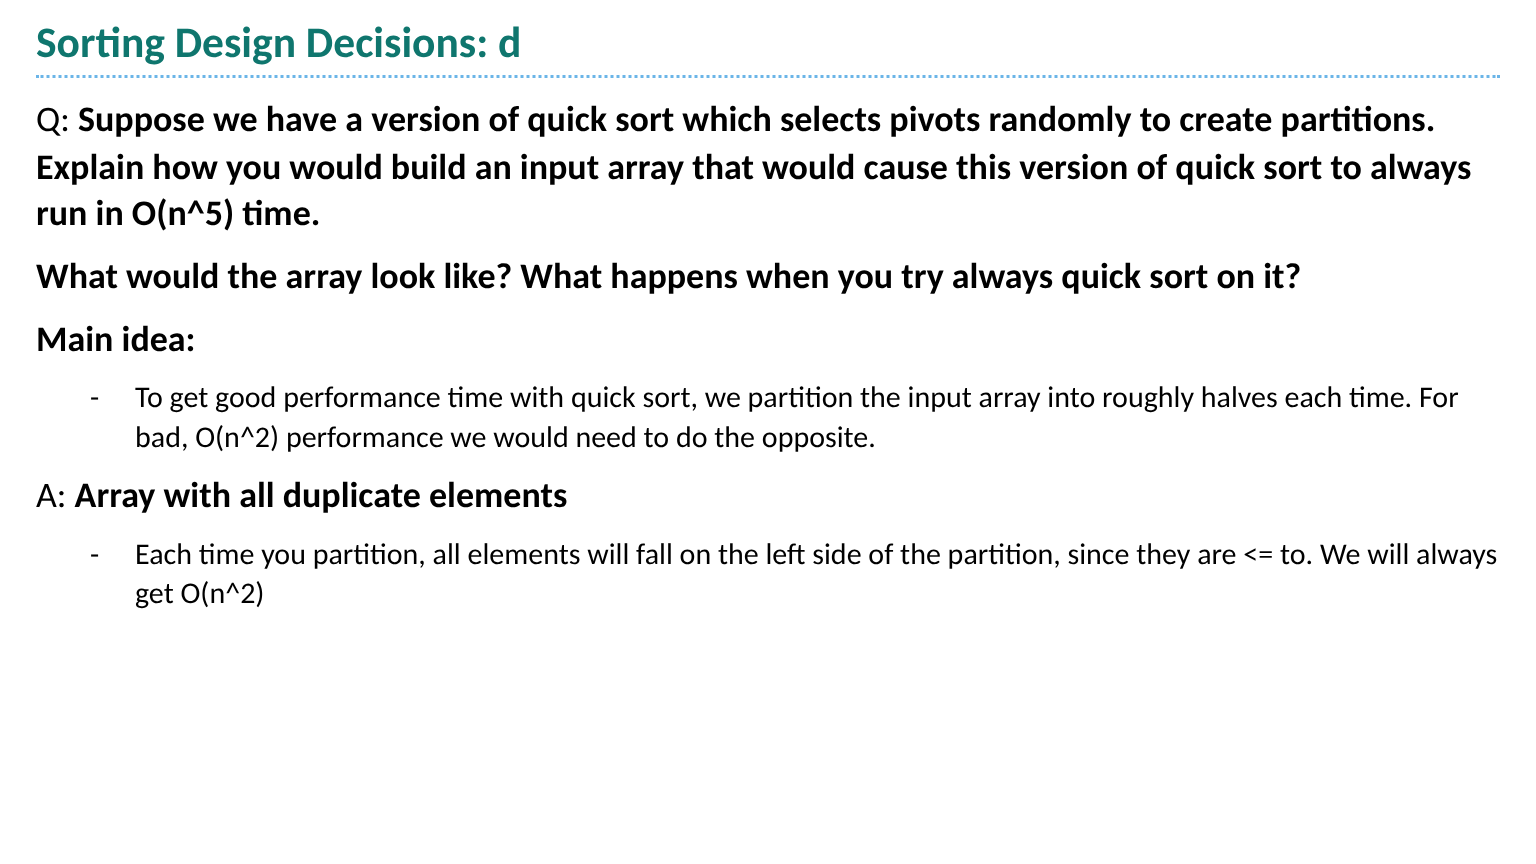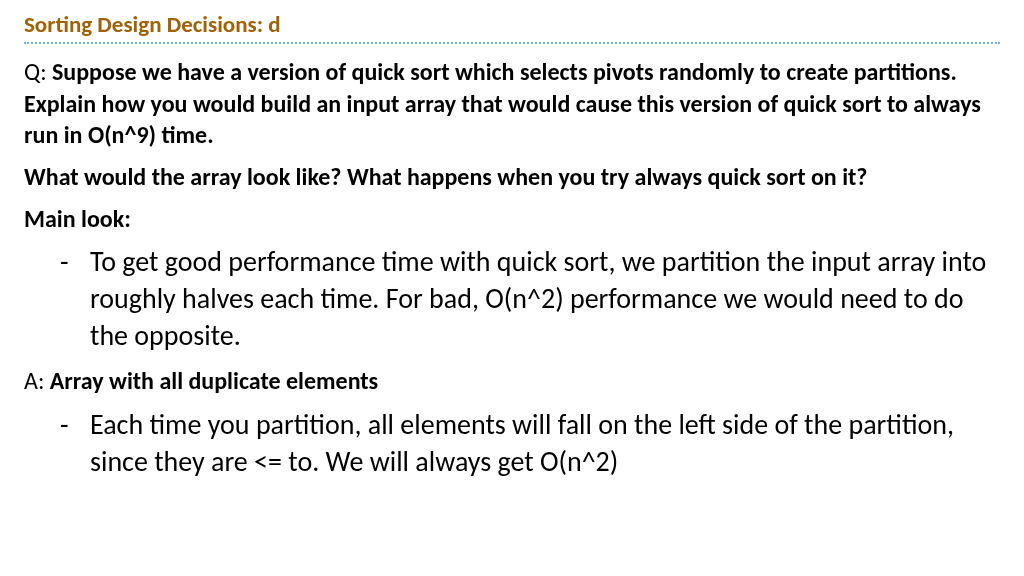--- a/index.html
+++ b/index.html
@@ -5,22 +5,22 @@
   * { box-sizing: border-box; margin: 0; padding: 0; }
   body {
     width: 1024px;
     height: 576px;
     background: #ffffff;
     font-family: Calibri, "Segoe UI", Arial, sans-serif;
     padding: 10px 24px 0 24px;
     overflow: hidden;
   }
   .title {
-    color: #a16207;
-    font-size: 23px;
+    color: #0f766e;
+    font-size: 29px;
     font-weight: 700;
     margin-bottom: 4px;
   }
   .divider {
     border: none;
     border-top: 2px dotted #6bb5e8;
     margin-bottom: 12px;
   }
   .para {
     font-size: 24px;
@@ -29,46 +29,46 @@
     margin-bottom: 10px;
   }
   .q-label { font-weight: 400; }
   .bold { font-weight: 700; }
   .bullet-list {
     list-style: none;
     padding-left: 36px;
   }
   .bullet-list li {
     position: relative;
-    font-size: 28px;
+    font-size: 20px;
     color: #000;
     line-height: 1.32;
     margin-bottom: 10px;
     padding-left: 30px;
   }
   .bullet-list li::before {
     content: "-";
     position: absolute;
     left: 0;
     top: 0;
   }
 </style>
 </head>
 <body>
 
 <h1 class="title">Sorting Design Decisions: d</h1>
 <hr class="divider">
 
 <p class="para">
-  <span class="q-label">Q: </span><span class="bold">Suppose we have a version of quick sort which selects pivots randomly to create partitions. Explain how you would build an input array that would cause this version of quick sort to always run in O(n^9) time.</span>
+  <span class="q-label">Q: </span><span class="bold">Suppose we have a version of quick sort which selects pivots randomly to create partitions. Explain how you would build an input array that would cause this version of quick sort to always run in O(n^5) time.</span>
 </p>
 
 <p class="para bold">What would the array look like? What happens when you try always quick sort on it?</p>
 
-<p class="para bold">Main look:</p>
+<p class="para bold">Main idea:</p>
 
 <ul class="bullet-list">
   <li>To get good performance time with quick sort, we partition the input array into roughly halves each time. For bad, O(n^2) performance we would need to do the opposite.</li>
 </ul>
 
 <p class="para">
   <span class="q-label">A: </span><span class="bold">Array with all duplicate elements</span>
 </p>
 
 <ul class="bullet-list">

